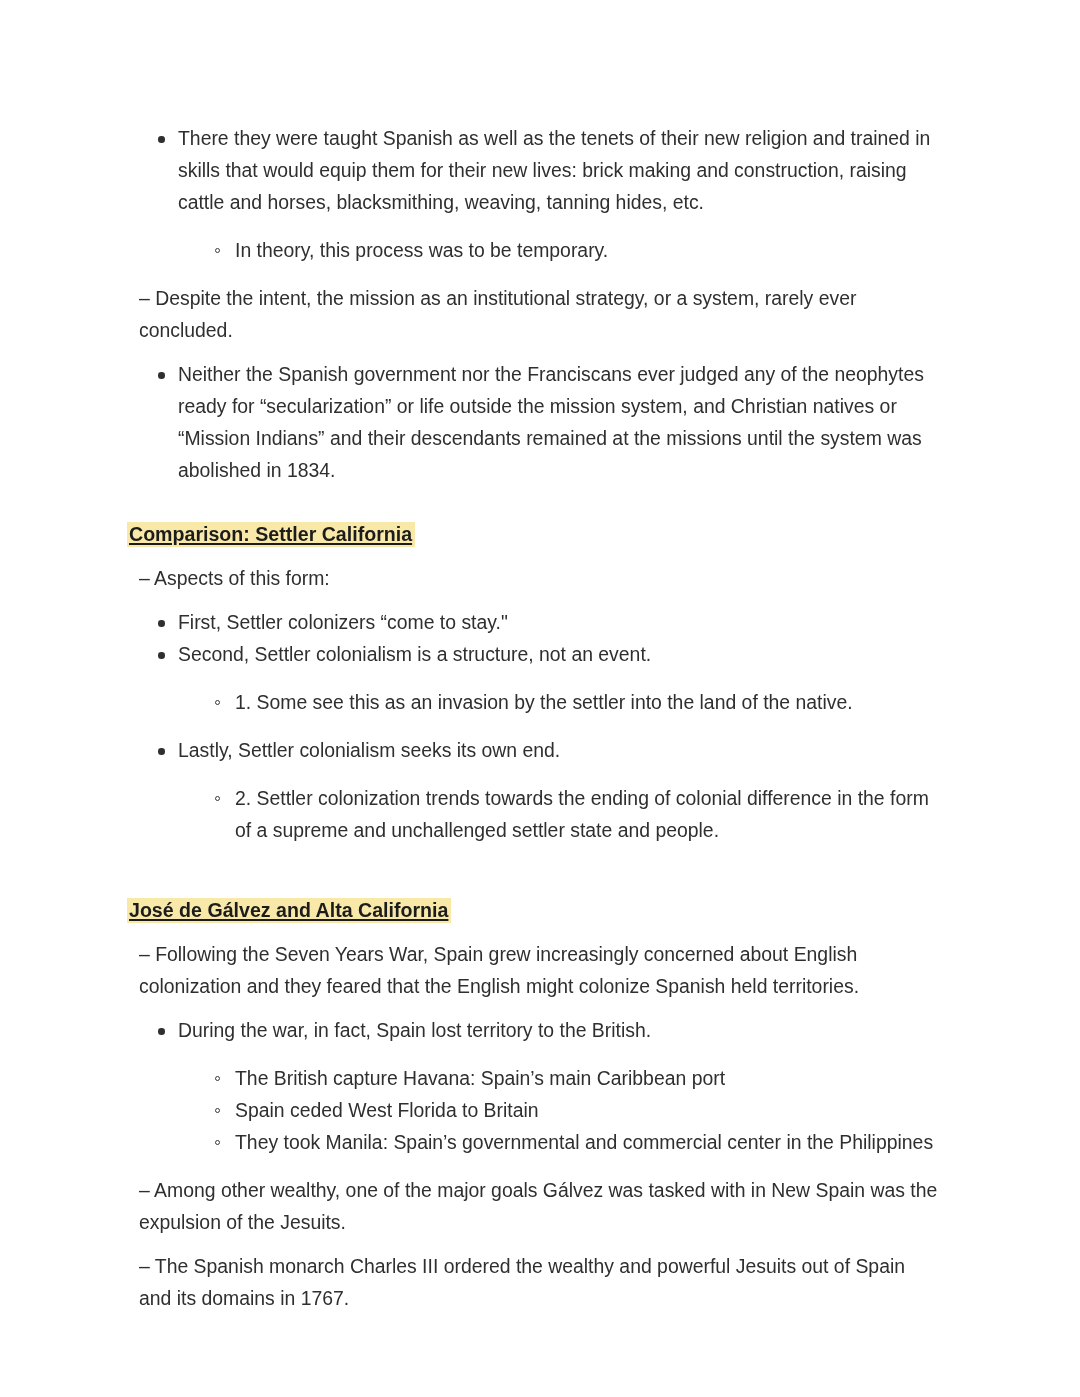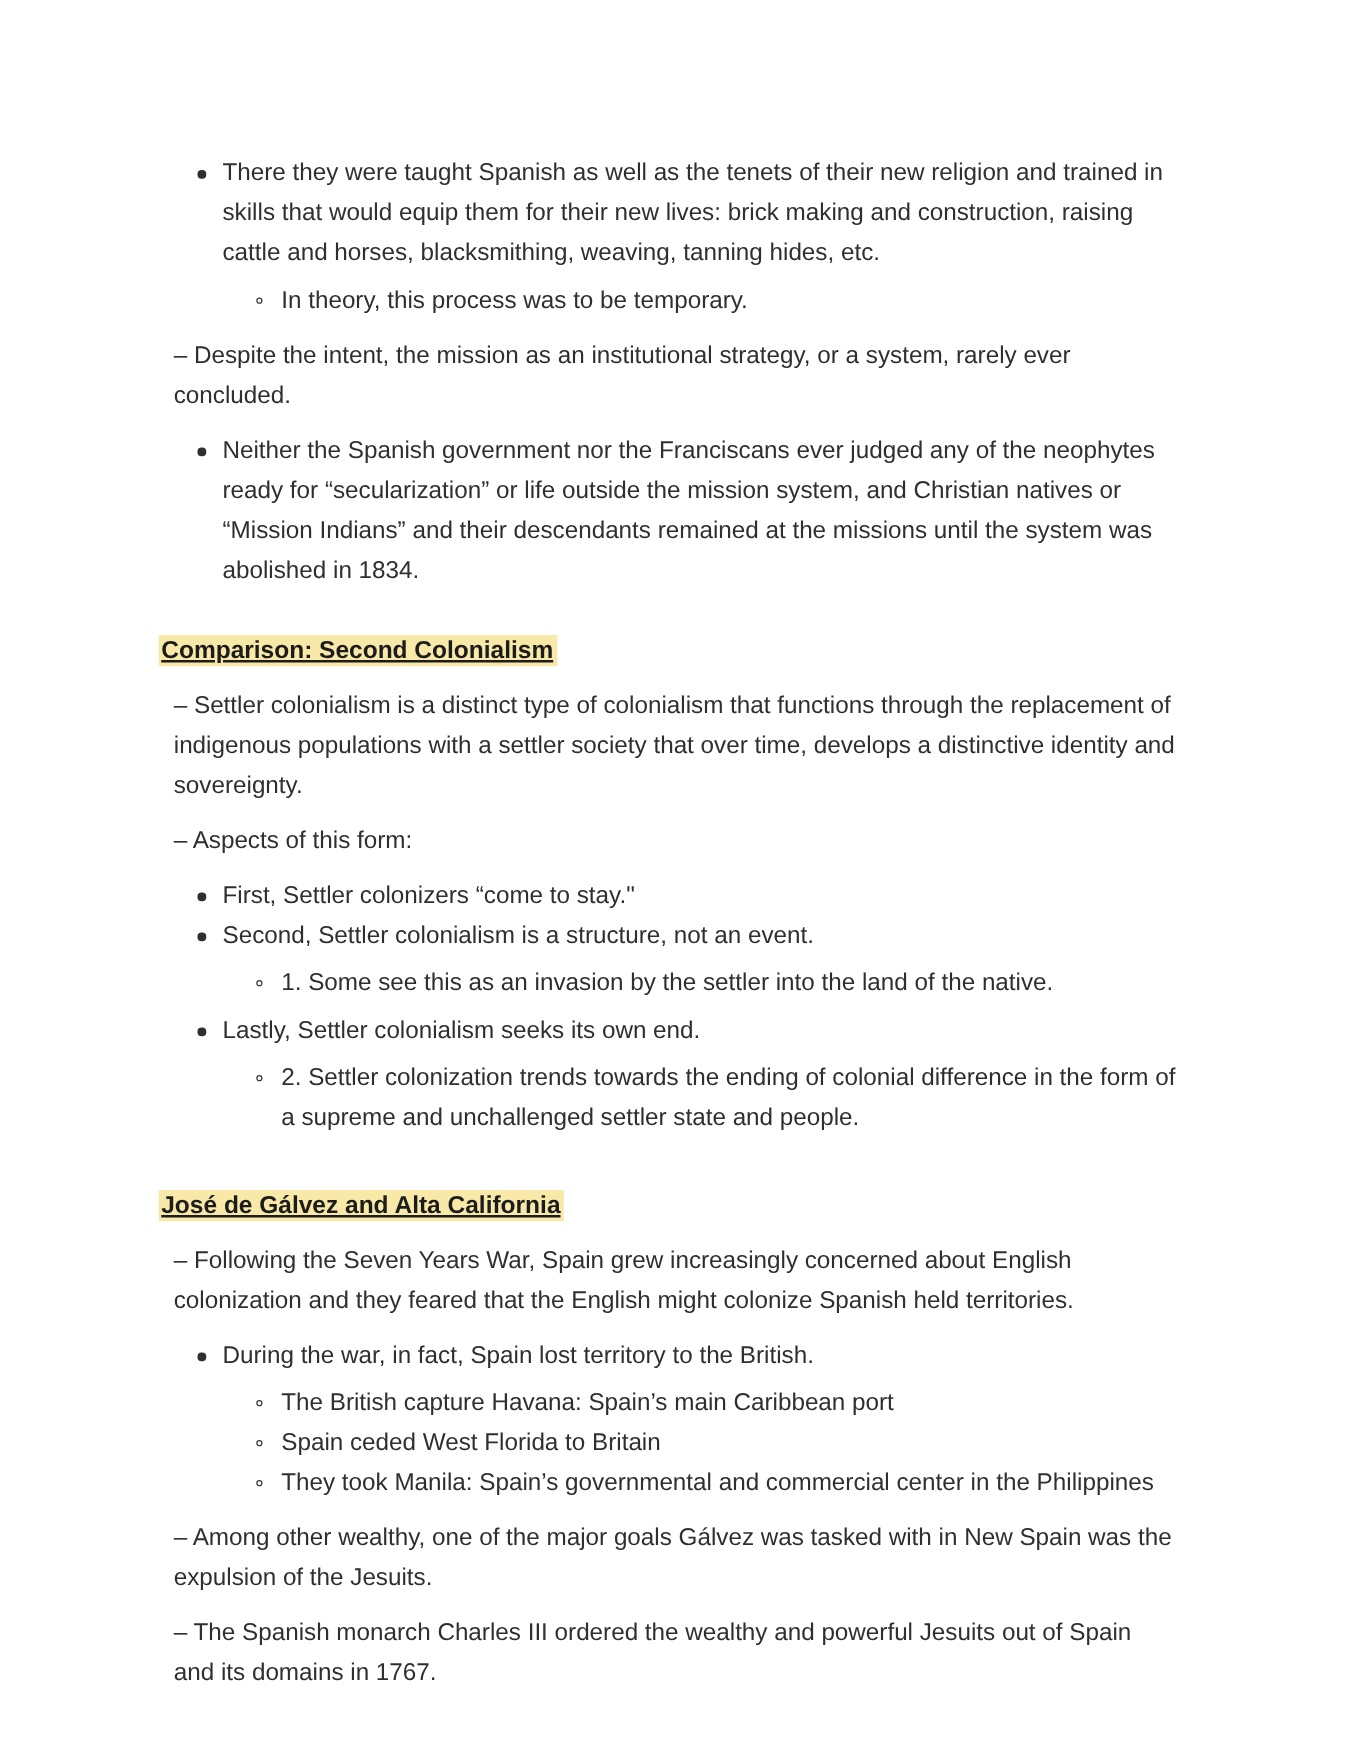--- a/index.html
+++ b/index.html
@@ -49,21 +49,21 @@
     position: absolute;
     left: 31px;
     top: 14px;
     width: 6.5px;
     height: 6.5px;
     border-radius: 50%;
     background: #2f2f2f;
   }
   ul.lvl2 {
     list-style: none;
-    margin: 6px;
+    margin: 16px;
     padding: 0;
   }
   ul.lvl2 > li.b2 {
     position: relative;
     padding-left: 41px;
     max-width: 790px;
   }
   ul.lvl2 > li.b2::before {
     content: "";
     position: absolute;
@@ -118,23 +118,22 @@
     <p class="para">– Despite the intent, the mission as an institutional strategy, or a system, rarely ever concluded.</p>
 
     <ul class="lvl1">
       <li class="b1">
         <span>Neither the Spanish government nor the Franciscans ever judged any of the neophytes ready for “secularization” or life outside the mission system, and Christian natives or “Mission Indians” and their descendants remained at the missions until the system was abolished in 1834.</span>
       </li>
     </ul>
 
     <div class="spacer"></div>
 
-    <h2 class="section-heading"><span class="hl">Comparison: Second Colonialism</span></h2>
+    <h2 class="section-heading"><span class="hl">Comparison: Settler California</span></h2>
 
-    <p class="para">– Settler colonialism is a distinct type of colonialism that functions through the replacement of indigenous populations with a settler society that over time, develops a distinctive identity and sovereignty.</p>
     <p class="para">– Aspects of this form:</p>
 
     <ul class="lvl1">
       <li class="b1">
         <span>First, Settler colonizers “come to stay."</span>
       </li>
       <li class="b1">
         <span>Second, Settler colonialism is a structure, not an event.</span>
         <ul class="lvl2">
           <li class="b2">

